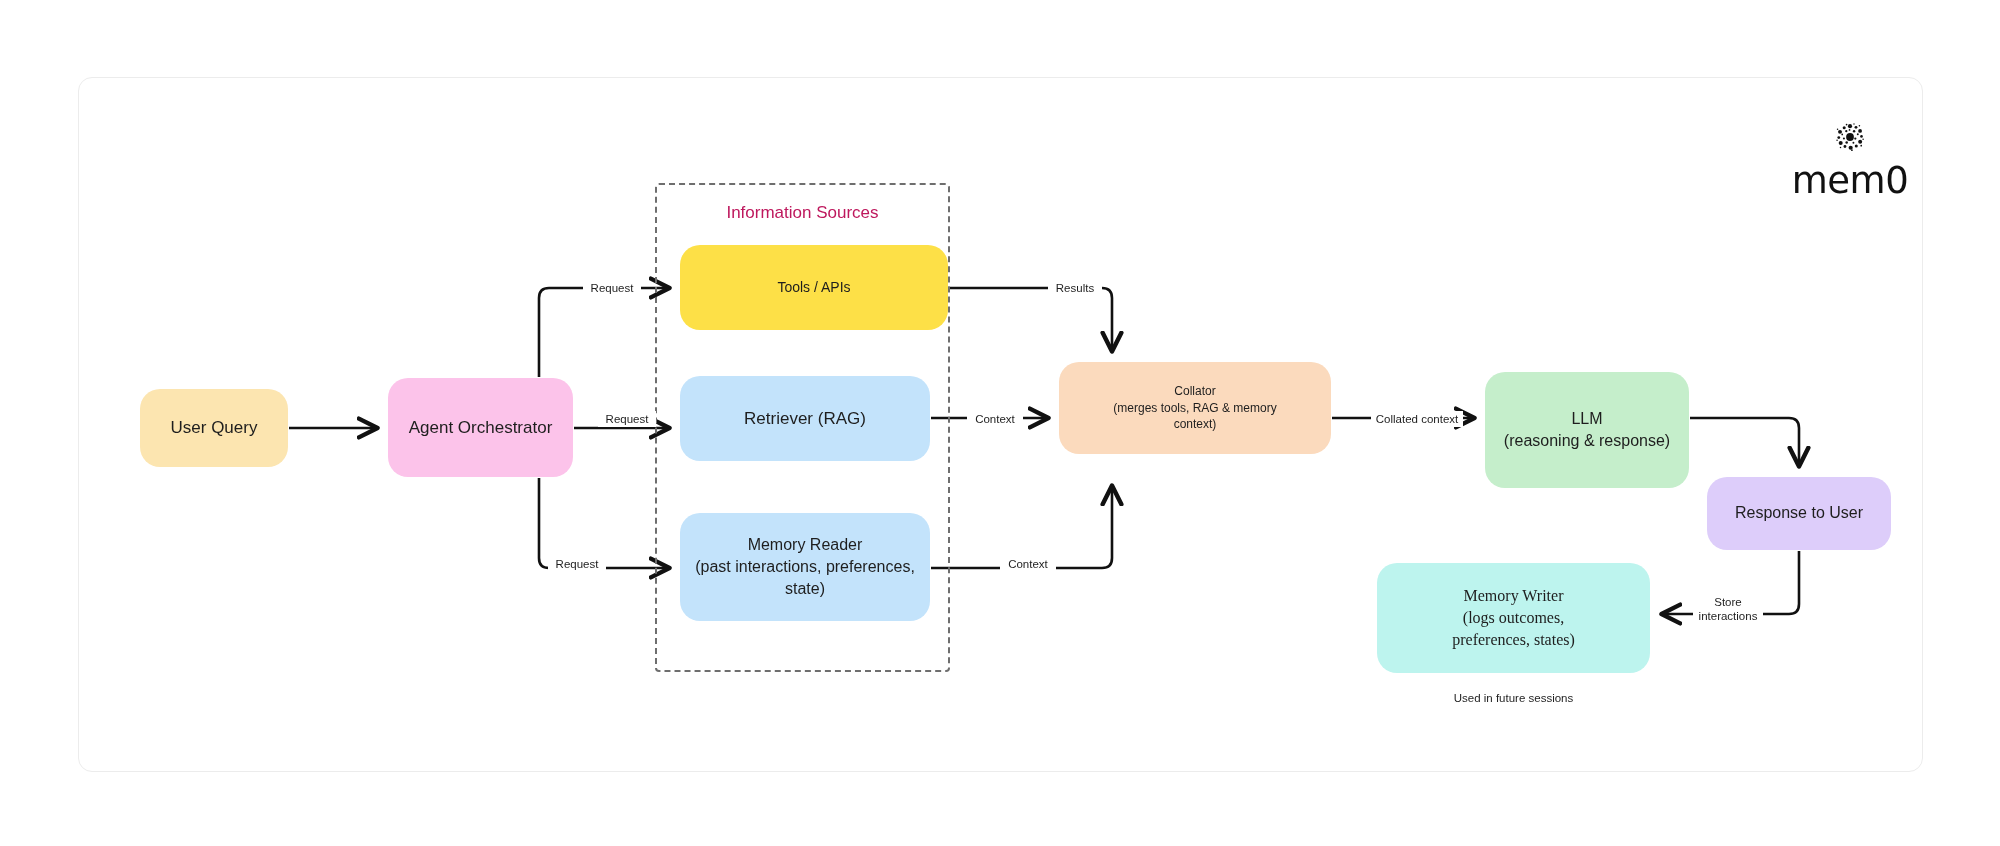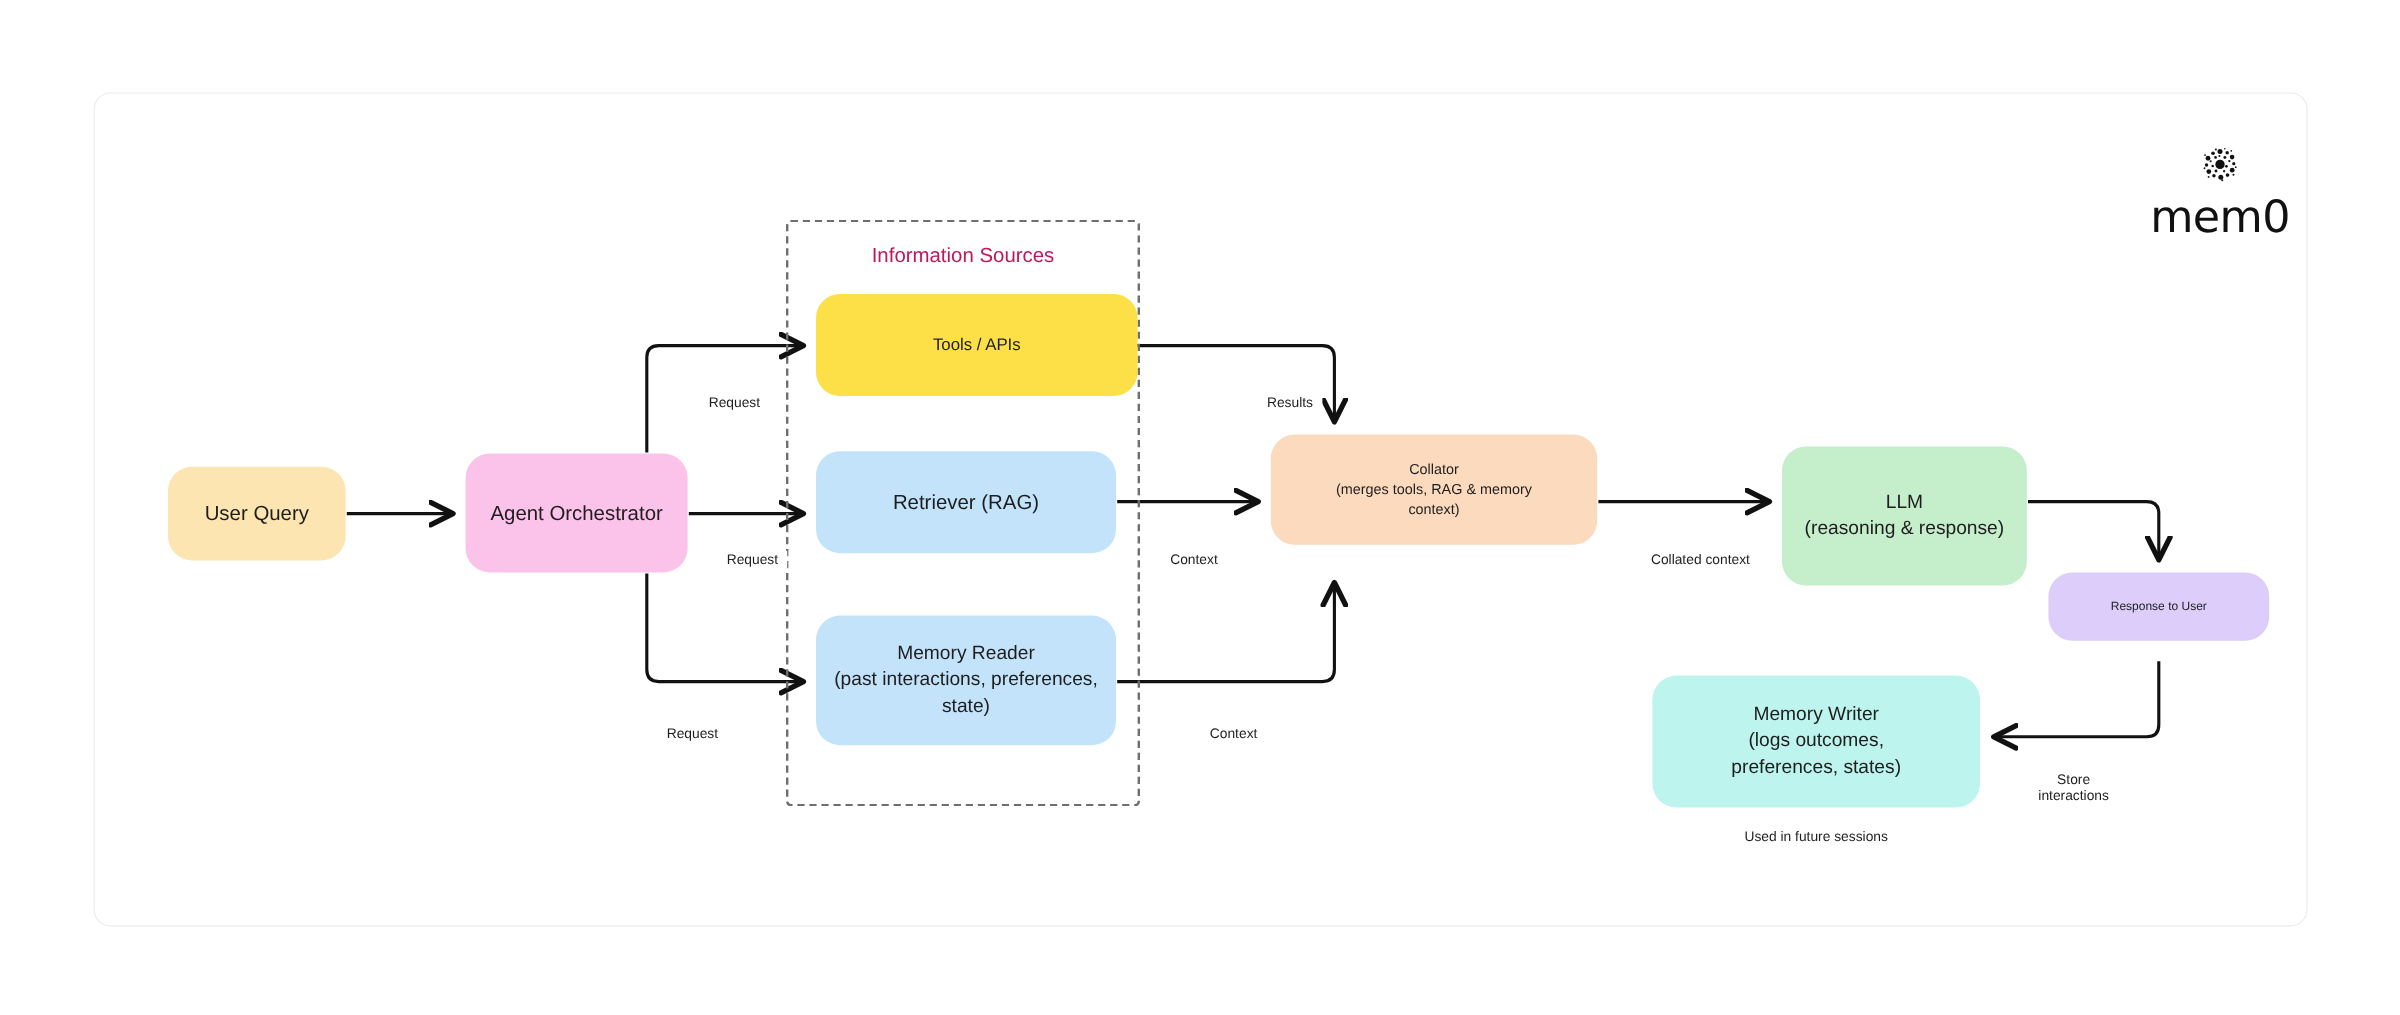--- a/index.html
+++ b/index.html
@@ -47,22 +47,22 @@
   }
   .node-lbl { display: block; }
 
   #node-user-query       { left: 140px;  top: 389px;  width: 148px; height: 78px;  background: #fce5b0; font-size: 17px; align-items: center; }
   #node-agent-orch       { left: 388px;  top: 378px;  width: 185px; height: 99px;  background: #fcc3ea; font-size: 17px; }
   #node-tools-apis       { left: 680px;  top: 245px;  width: 268px; height: 85px;  background: #fde047; font-size: 14px; }
   #node-retriever-rag    { left: 680px;  top: 376px;  width: 250px; height: 85px;  background: #c3e3fb; font-size: 17px; }
   #node-memory-reader    { left: 680px;  top: 513px;  width: 250px; height: 108px; background: #c3e3fb; font-size: 16px; }
   #node-collator         { left: 1059px; top: 362px;  width: 272px; height: 92px; background: #fbdabd; font-size: 12px; }
   #node-llm              { left: 1485px; top: 372px;  width: 204px; height: 116px;  background: #c5eecb; font-size: 16px; }
-  #node-response-user    { left: 1707px; top: 477px;  width: 184px; height: 57px;  background: #ddcdfa; font-size: 10px; }
-  #node-memory-writer    { left: 1377px; top: 563px;  width: 273px; height: 110px; background: #bdf4ee; font-size: 16px; }
+  #node-response-user    { left: 1707px; top: 477px;  width: 184px; height: 73px;  background: #ddcdfa; font-size: 16px; }
+  #node-memory-writer    { left: 1377px; top: 563px;  width: 273px; height: 110px; background: #bdf4ee; font-size: 16px; font-family: Liberation Serif, serif; }
 
   
   #group-information-sources {
     position: absolute;
     left: 655px; top: 183px;
     width: 295px; height: 489px;
     border: 2px dashed #6e6e6e;
     border-radius: 4px;
     background: transparent;
   }
@@ -78,21 +78,20 @@
   
   .edge-label {
     position: absolute;
     font-size: 11.5px;
     color: #1e1e1e;
     text-align: center;
     line-height: 1.25;
     background: #ffffff;
     padding: 1px 4px;
     white-space: pre-line;
-    margin-top: 48px;
   }
   #lbl-req-tools      { left: 583px;  top: 280px;  width: 58px; }
   #lbl-req-retriever  { left: 598px;  top: 411px;  width: 58px; }
   #lbl-req-memory     { left: 548px;  top: 556px;  width: 58px; }
   #lbl-results        { left: 1048px;  top: 280px;  width: 54px; }
   #lbl-context-top    { left: 967px;  top: 411px;  width: 56px; }
   #lbl-context-bot    { left: 1000px; top: 556px;  width: 56px; }
   #lbl-collated-ctx   { left: 1371px; top: 411px;  width: 92px; }
   #lbl-store-inter    { left: 1693px; top: 594px;  width: 70px; }
 

